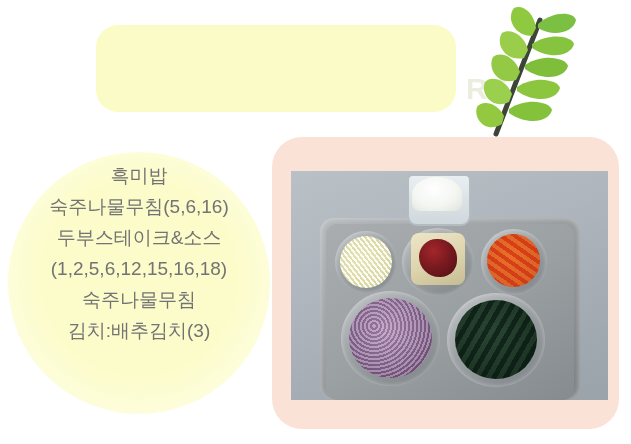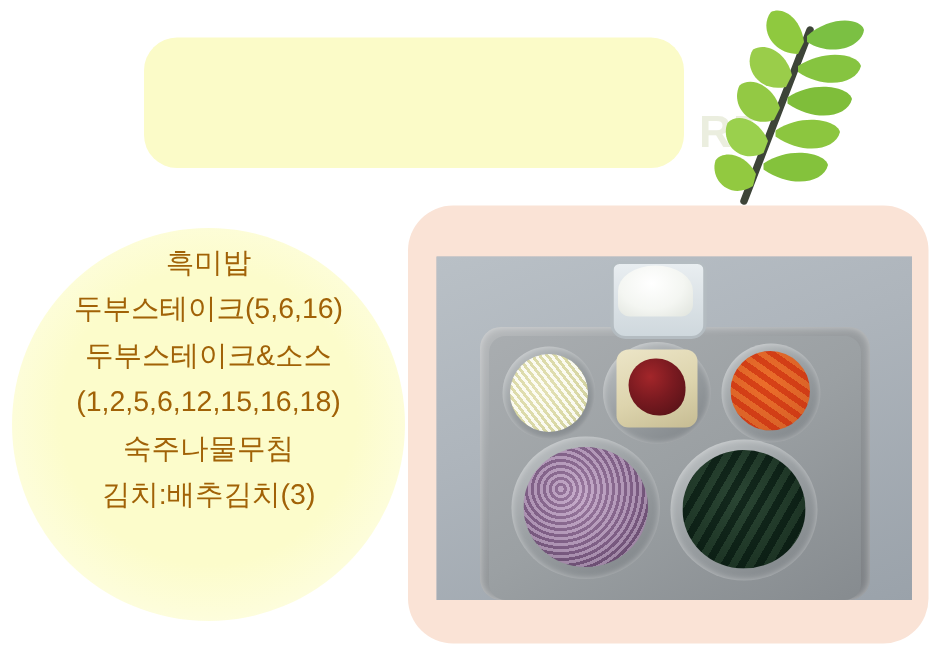--- a/index.html
+++ b/index.html
@@ -85,21 +85,21 @@
     position: absolute;
     left: 8px;
     top: 160px;
     width: 262px;
     text-align: center;
     z-index: 3;
   }
   .menu-line {
     font-size: 19px;
     line-height: 31px;
-    color: #a16207;
+    color: #737373;
     white-space: nowrap;
     font-weight: 400;
   }
 
   
   #photo-frame {
     position: absolute;
     left: 272px;
     top: 137px;
     width: 347px;
@@ -227,21 +227,21 @@
       <path d="M66 48 C62 32 48 26 40 31 C33 42 43 60 62 56 Z" fill="#9acd4a"></path>
       <path d="M58 70 C53 54 38 49 31 55 C25 67 36 84 54 78 Z" fill="#93c944"></path>
       <path d="M50 92 C44 77 29 73 23 80 C18 92 30 108 47 100 Z" fill="#9ad04d"></path>
       <path d="M42 114 C35 100 20 98 15 105 C11 117 24 132 40 122 Z" fill="#92c940"></path>
     </svg>
   </div>
 
   <div id="menu-circle"></div>
   <div id="menu-list">
     <div class="menu-line">흑미밥</div>
-    <div class="menu-line">두부스테이크(5,6,16)</div>
+    <div class="menu-line">숙주나물무침(5,6,16)</div>
     <div class="menu-line">두부스테이크&amp;소스</div>
     <div class="menu-line">(1,2,5,6,12,15,16,18)</div>
     <div class="menu-line">숙주나물무침</div>
     <div class="menu-line">김치:배추김치(3)</div>
   </div>
 
   <div id="photo-frame"></div>
 
   <div id="photo">
     <div class="ph" id="table-surface"></div>

